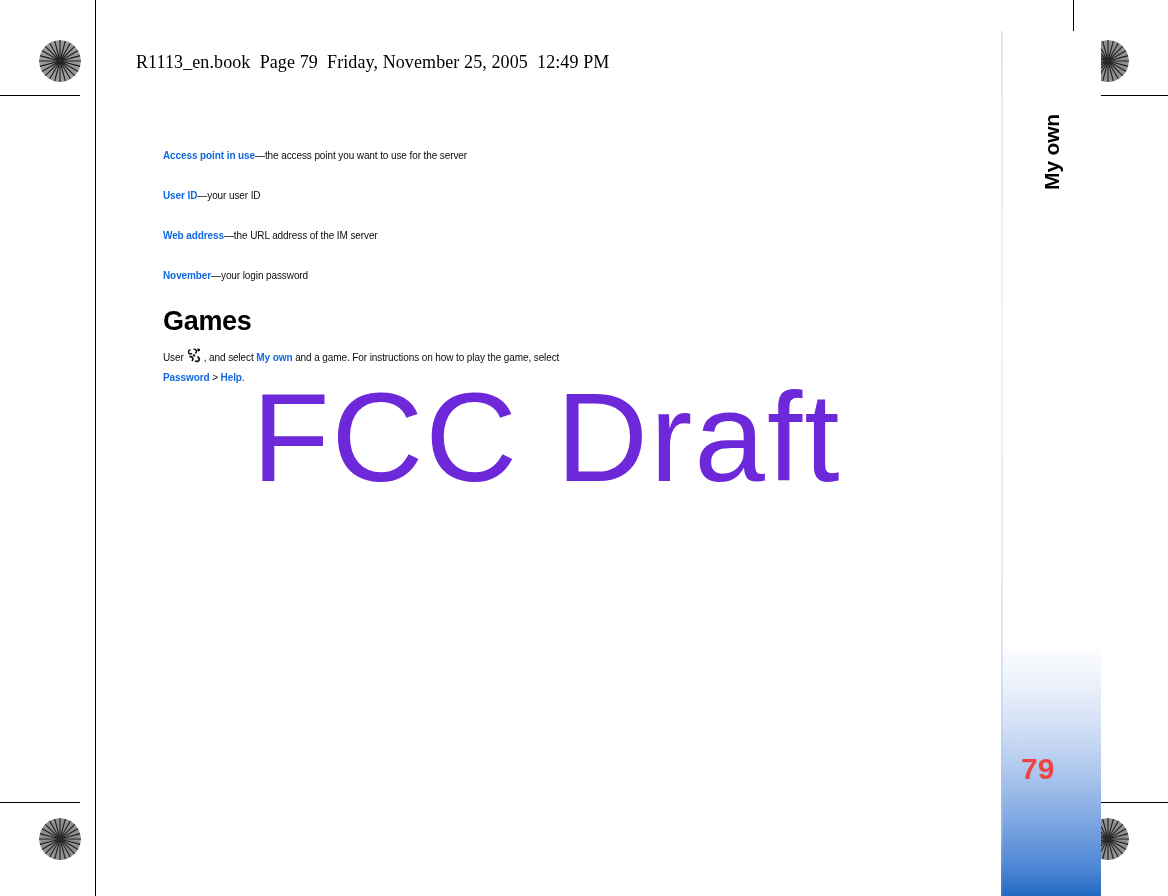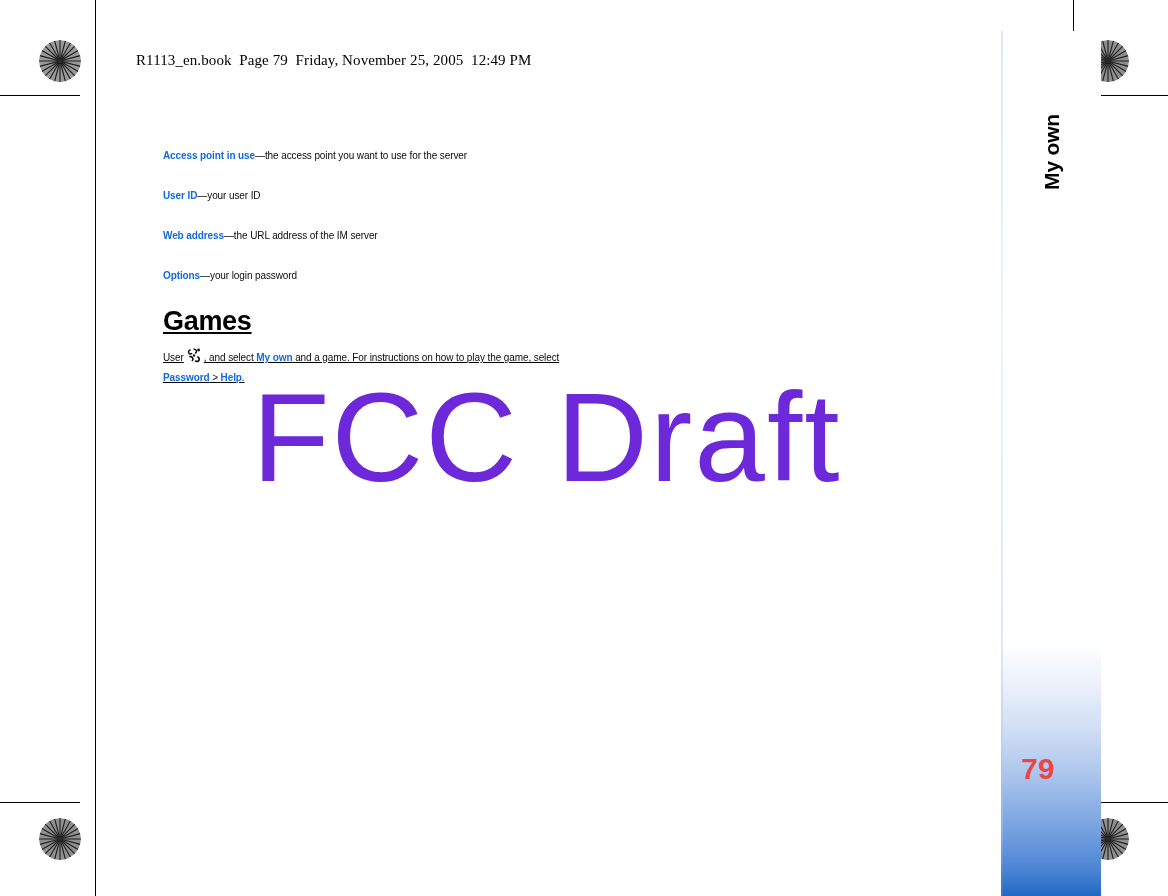--- a/index.html
+++ b/index.html
@@ -44,21 +44,21 @@
     border-radius: 50%;
     overflow: hidden;
   }
 
   
   .book-header {
     position: absolute;
     left: 136px;
     top: 52px;
     font-family: "Liberation Serif", serif;
-    font-size: 15px;
+    font-size: 18px;
     color: #000;
     white-space: pre;
     letter-spacing: 0.1px;
   }
 
   
   .content {
     position: absolute;
     left: 163px;
     top: 146px;
@@ -81,21 +81,21 @@
     font-weight: bold;
   }
   h2.heading {
     font-size: 27px;
     font-weight: bold;
     color: #000;
     margin: 0 0 12px 0;
     letter-spacing: -0.3px;
     line-height: 30px;
   }
-  .games-block { margin-top: 19px; text-decoration: underline; }
+  .games-block { margin-top: 19px; }
   .menu-key {
     display: inline-block;
     vertical-align: -2px;
     width: 14px;
     height: 15px;
     margin: 0 3px;
   }
 
   
   .watermark {
@@ -341,21 +341,21 @@
 
   <p class="para">
     <span class="term">User ID</span><span>—your user ID</span>
   </p>
 
   <p class="para">
     <span class="term">Web address</span><span>—the URL address of the IM server</span>
   </p>
 
   <p class="para">
-    <span class="term">Options</span><span>—your login password</span>
+    <span class="term">November</span><span>—your login password</span>
   </p>
 
   <div class="games-block">
     <h2 class="heading">Games</h2>
 
     <p class="para"><span>User</span><span class="menu-key"><svg width="14" height="15" viewBox="0 0 14 15">
             <g fill="#111">
               <path d="M3.1 1.0 C1.3 1.6 0.4 3.3 1.0 4.9 C1.5 6.3 3.0 7.0 4.4 6.6 C4.9 6.45 5.3 6.2 5.6 5.85 L4.5 4.75 C4.3 4.95 4.05 5.08 3.75 5.12 C2.95 5.22 2.3 4.65 2.32 3.88 C2.34 3.15 2.95 2.6 3.68 2.62 C4.0 2.63 4.28 2.74 4.5 2.93 Z"></path>
               <path d="M6.2 0.6 C7.9 0.1 9.6 1.0 10.1 2.6 C10.55 4.05 9.8 5.55 8.4 6.05 L7.85 4.6 C8.5 4.35 8.85 3.65 8.62 2.98 C8.38 2.28 7.62 1.92 6.95 2.18 Z"></path>
               <circle cx="11.6" cy="2.0" r="1.45"></circle>

